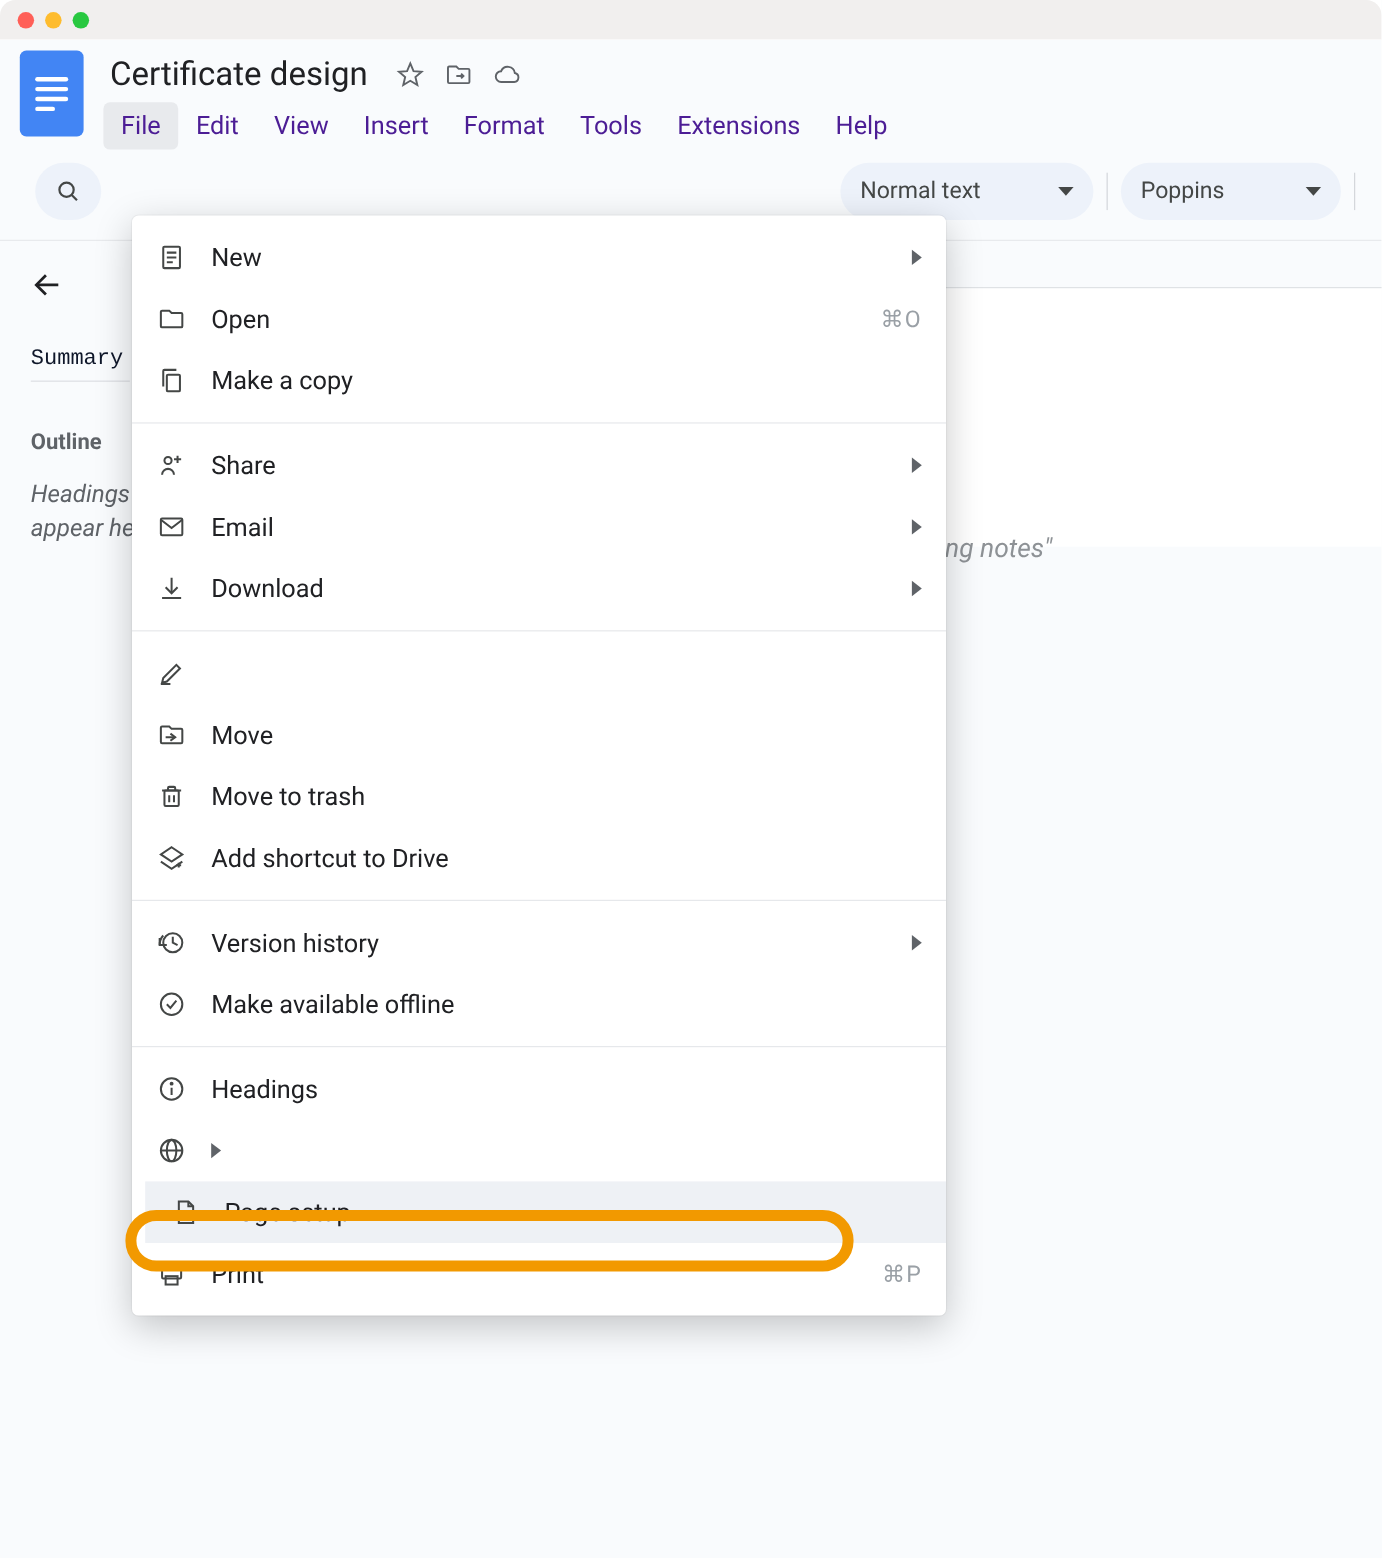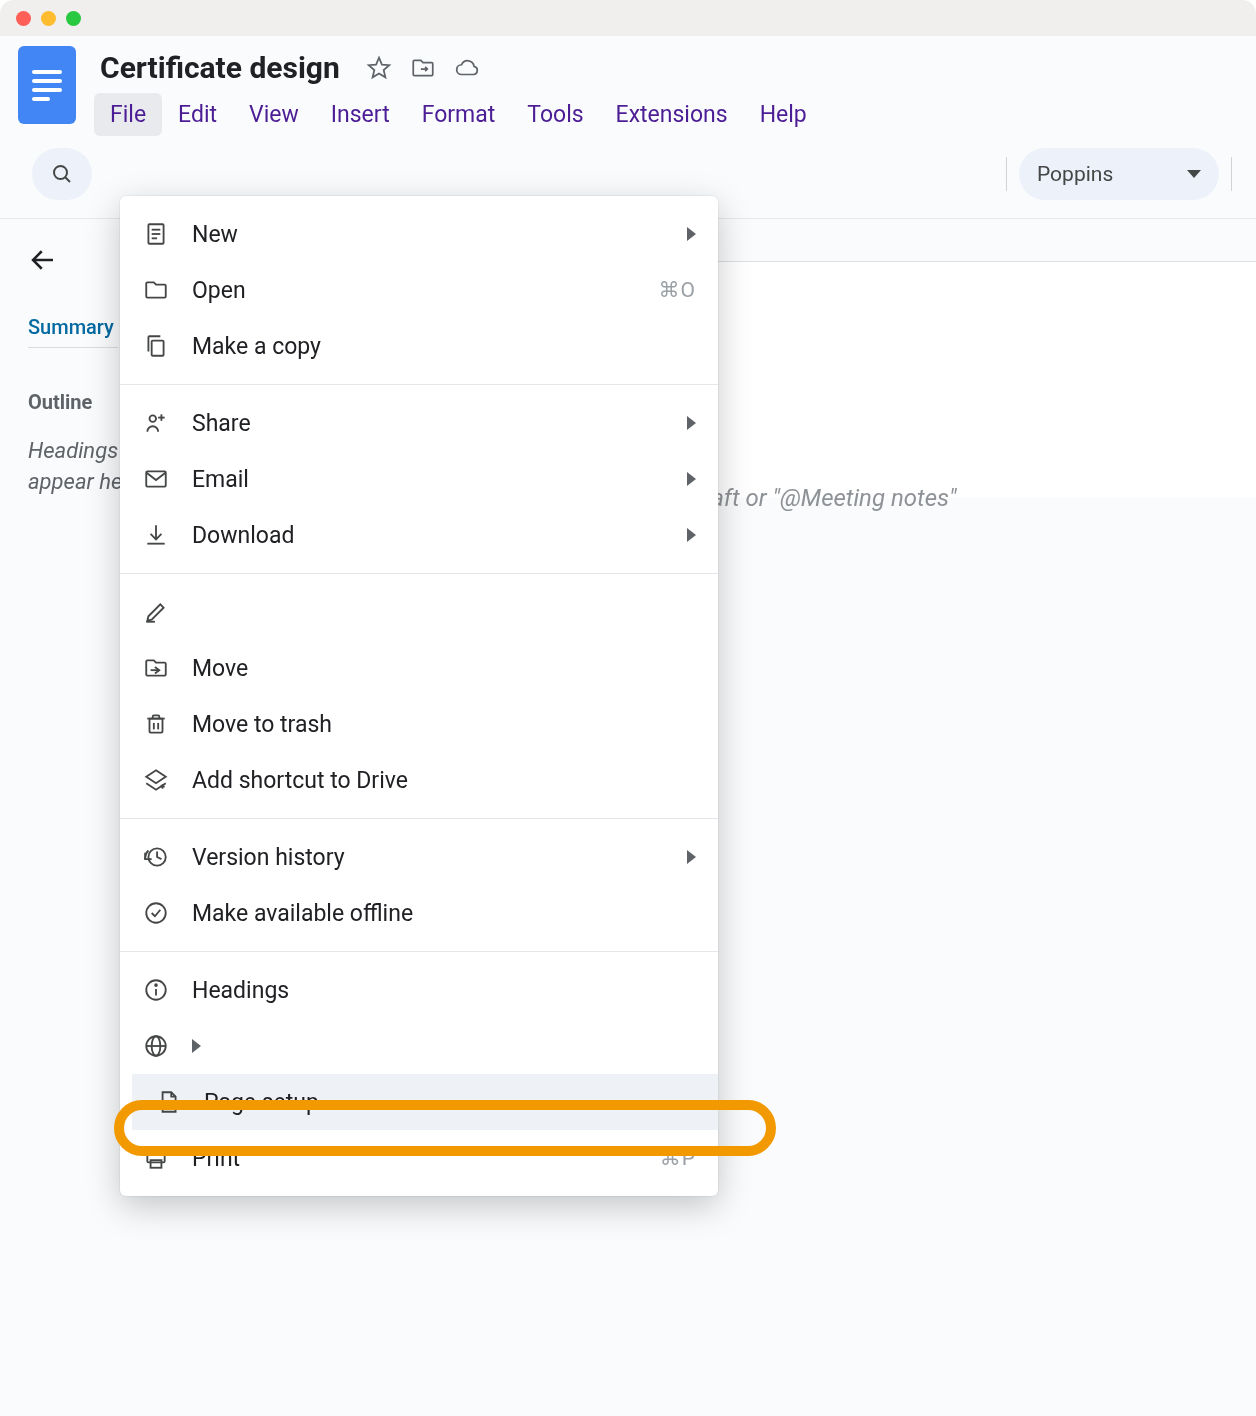--- a/index.html
+++ b/index.html
@@ -52,21 +52,21 @@
   }
   .logo-inner {
     width: 30px; display: flex; flex-direction: column; gap: 5px;
   }
   .logo-line { height: 4px; background: #fff; border-radius: 2px; }
   .logo-line.short { width: 60%; }
 
   .title-block { flex: 1; }
   .title-row { display: flex; align-items: center; gap: 20px; }
   .doc-title {
-    font-size: 30px; font-weight: 700; color: #202124;
+    font-size: 30px; font-weight: 400; color: #202124;
     padding: 4px 6px; border-radius: 6px; text-align: right;
   }
   .title-icons { display: flex; gap: 18px; color: #5f6368; }
   .tico { width: 26px; height: 26px; display: flex; align-items: center; justify-content: center; }
   .tico svg { width: 26px; height: 26px; stroke: #5f6368; fill: none; stroke-width: 1.6; }
 
   .menubar { display: flex; gap: 0; margin-top: 4px; }
   .menu-item {
     font-size: 23px; color: #4c1d95; padding: 8px 16px; border-radius: 6px;
   }
@@ -98,21 +98,21 @@
     display: flex;
     height: calc(100% - 230px);
   }
   .sidebar {
     width: 160px;
     padding: 24px 18px 0 28px;
     color: #5f6368;
     font-size: 22px;
   }
   .back-arrow { font-size: 34px; color: #202124; margin-bottom: 32px; }
-  .sb-heading { font-size: 20px; color: #0369a1; font-weight: 500; margin-bottom: 8px; }
+  .sb-heading { font-size: 20px; color: #0f172a; font-weight: 500; margin-bottom: 8px; font-family: Liberation Mono, monospace; }
   .sb-rule { height: 1px; background: #dadce0; width: 90px; margin-bottom: 42px; }
   .sb-sub { font-size: 20px; color: #5f6368; font-weight: 700; margin-bottom: 22px; }
   .sb-italic { font-style: italic; color: #5f6368; font-size: 22px; line-height: 1.4; white-space: nowrap; }
 
   .page-area {
     flex: 1; position: relative; padding-top: 48px;
   }
   .page {
     position: absolute;
     left: 0; top: 42px;
@@ -125,21 +125,21 @@
   }
   .cursor-line {
     display: inline-block; width: 2px; height: 28px; background: #000; vertical-align: middle; margin-right: 2px;
   }
   .placeholder-text { font-style: italic; color: #8e9296; font-size: 24px; }
 
   
   .dropdown {
     position: absolute;
     left: 120px; top: 160px;
-    width: 598px;
+    width: 740px;
     background: #fff;
     border-radius: 6px;
     box-shadow: 0 10px 34px rgba(0,0,0,0.22), 0 0 0 1px rgba(0,0,0,0.04);
     padding: 10px 0;
     z-index: 50;
   }
   .mi {
     display: flex; align-items: center;
     padding: 14px 22px 14px 22px;
     gap: 22px;
@@ -223,20 +223,26 @@
   </div>
 
   <div class="toolbar">
     <div class="toolbar-pill">
       <svg width="24" height="24" viewBox="0 0 24 24" fill="none" stroke="#444746" stroke-width="2">
           <circle cx="10.5" cy="10.5" r="6.5"></circle>
           <line x1="20" y1="20" x2="15.2" y2="15.2"></line>
         </svg>
     </div>
     <div style="flex:1"></div>
+    <div class="toolbar-pill grow" style="max-width:230px">
+      <span class="tp-label">
+          <span>Normal text</span>
+        </span>
+      <span class="chev-down"></span>
+    </div>
     <div class="toolbar-sep"></div>
     <div class="toolbar-pill grow" style="max-width:200px">
       <span class="tp-label">
           <span>Poppins</span>
         </span>
       <span class="chev-down"></span>
     </div>
     <div class="toolbar-sep"></div>
   </div>
 

